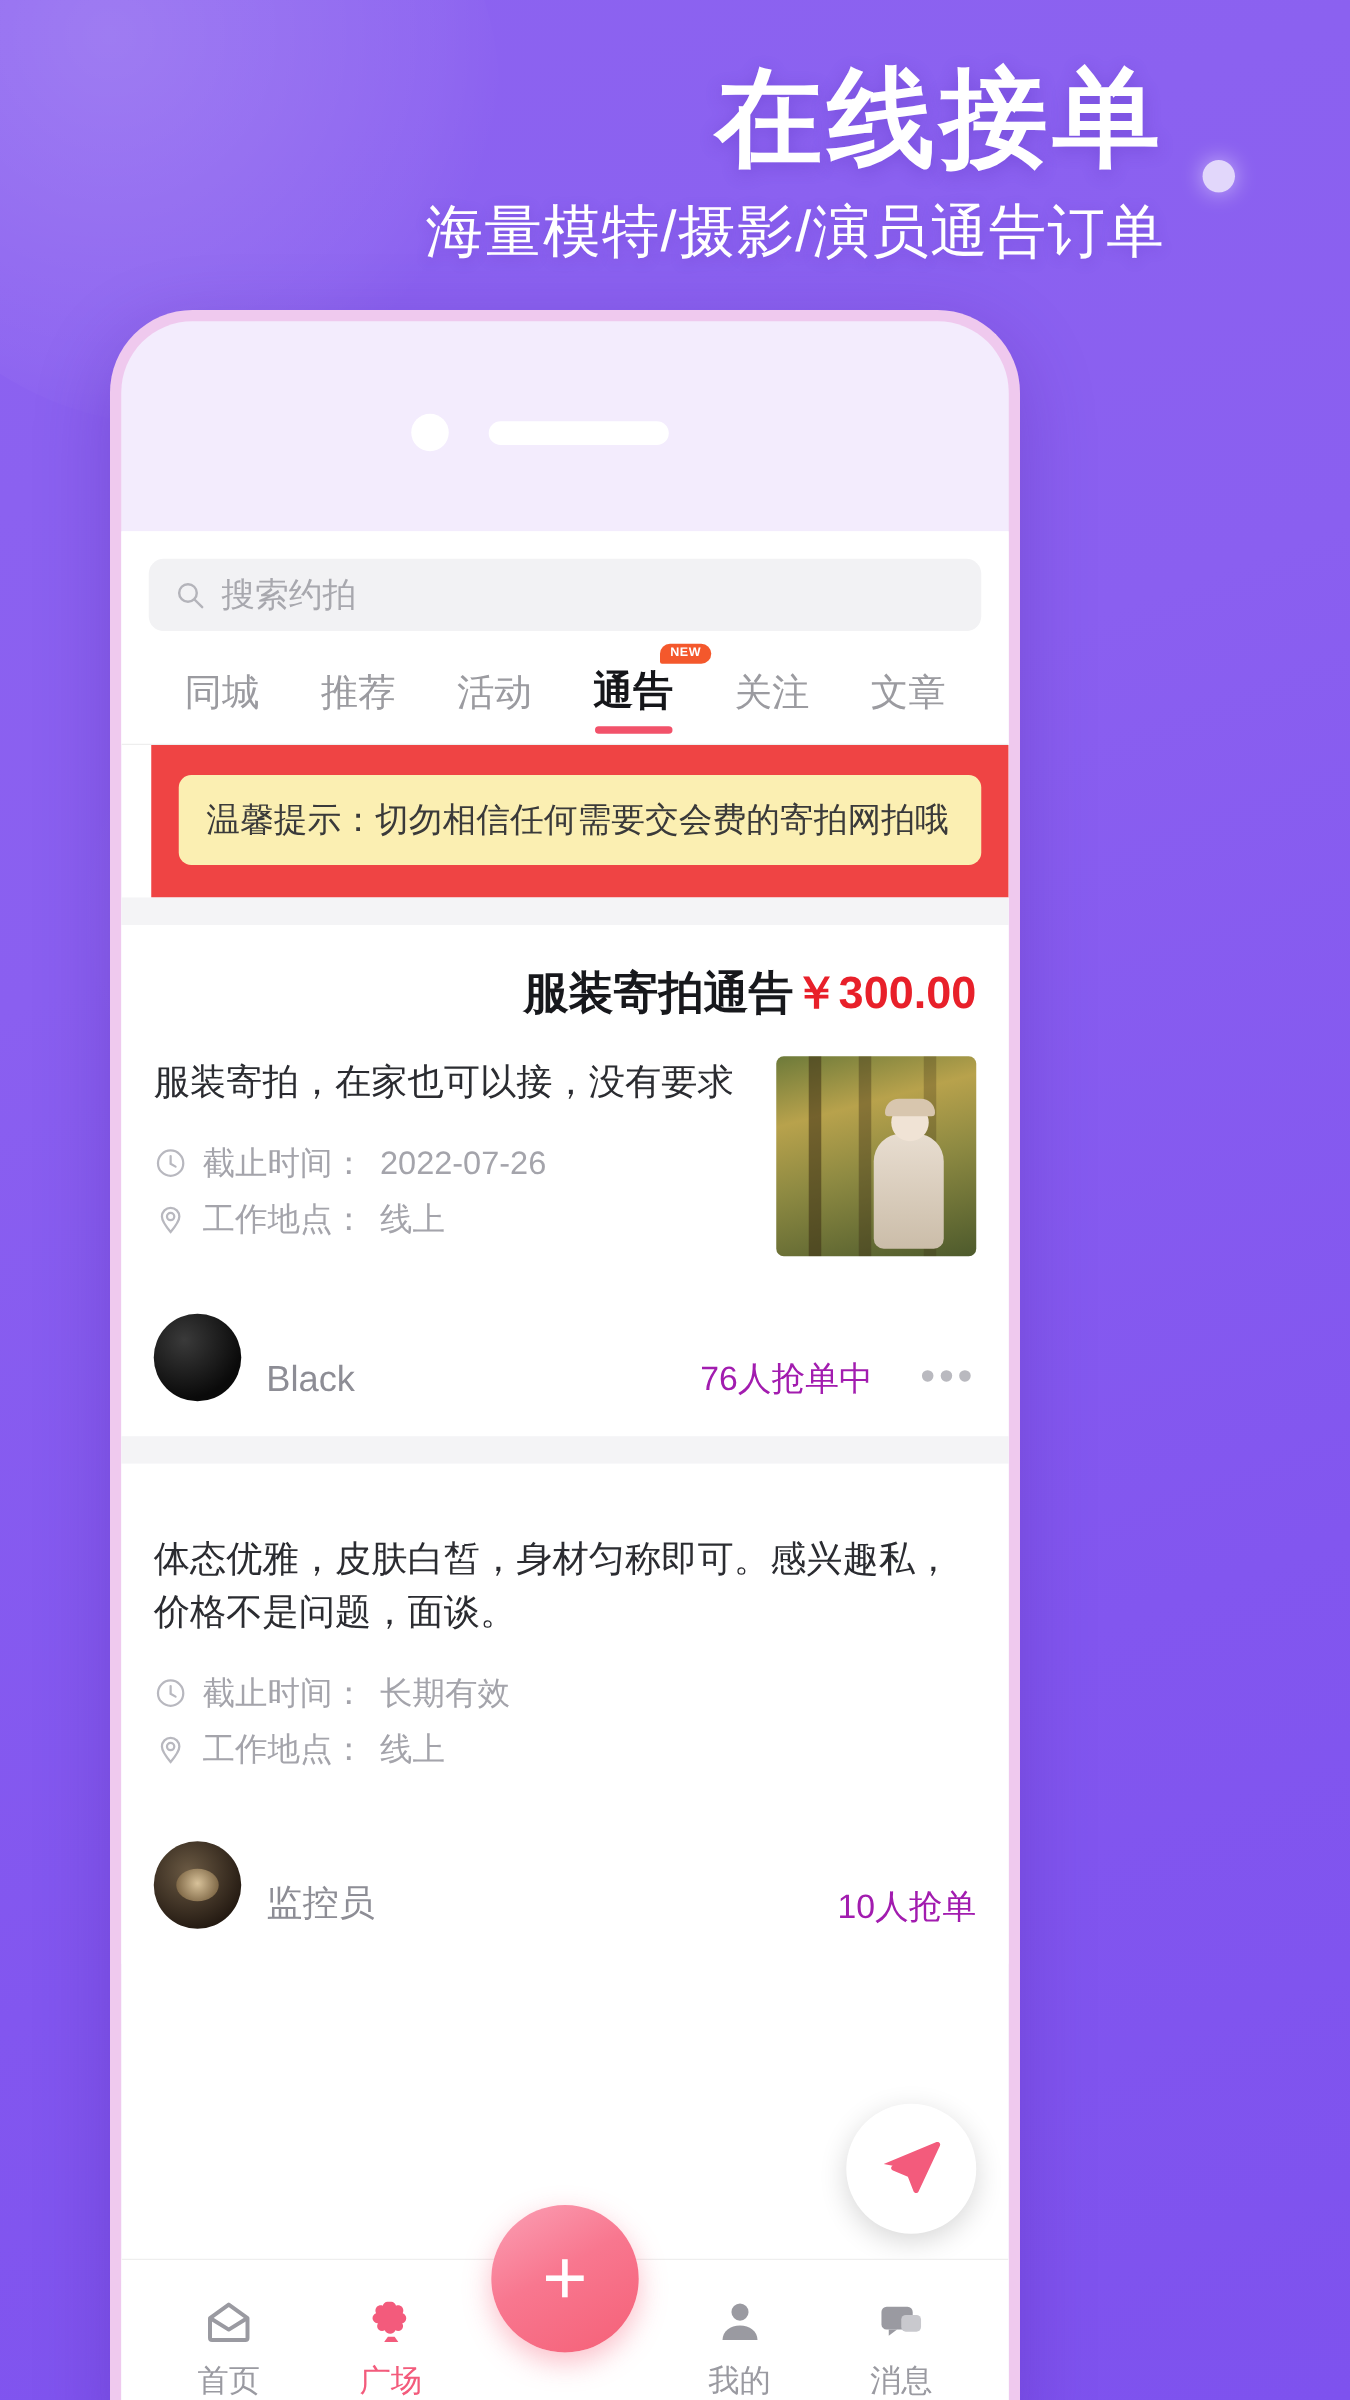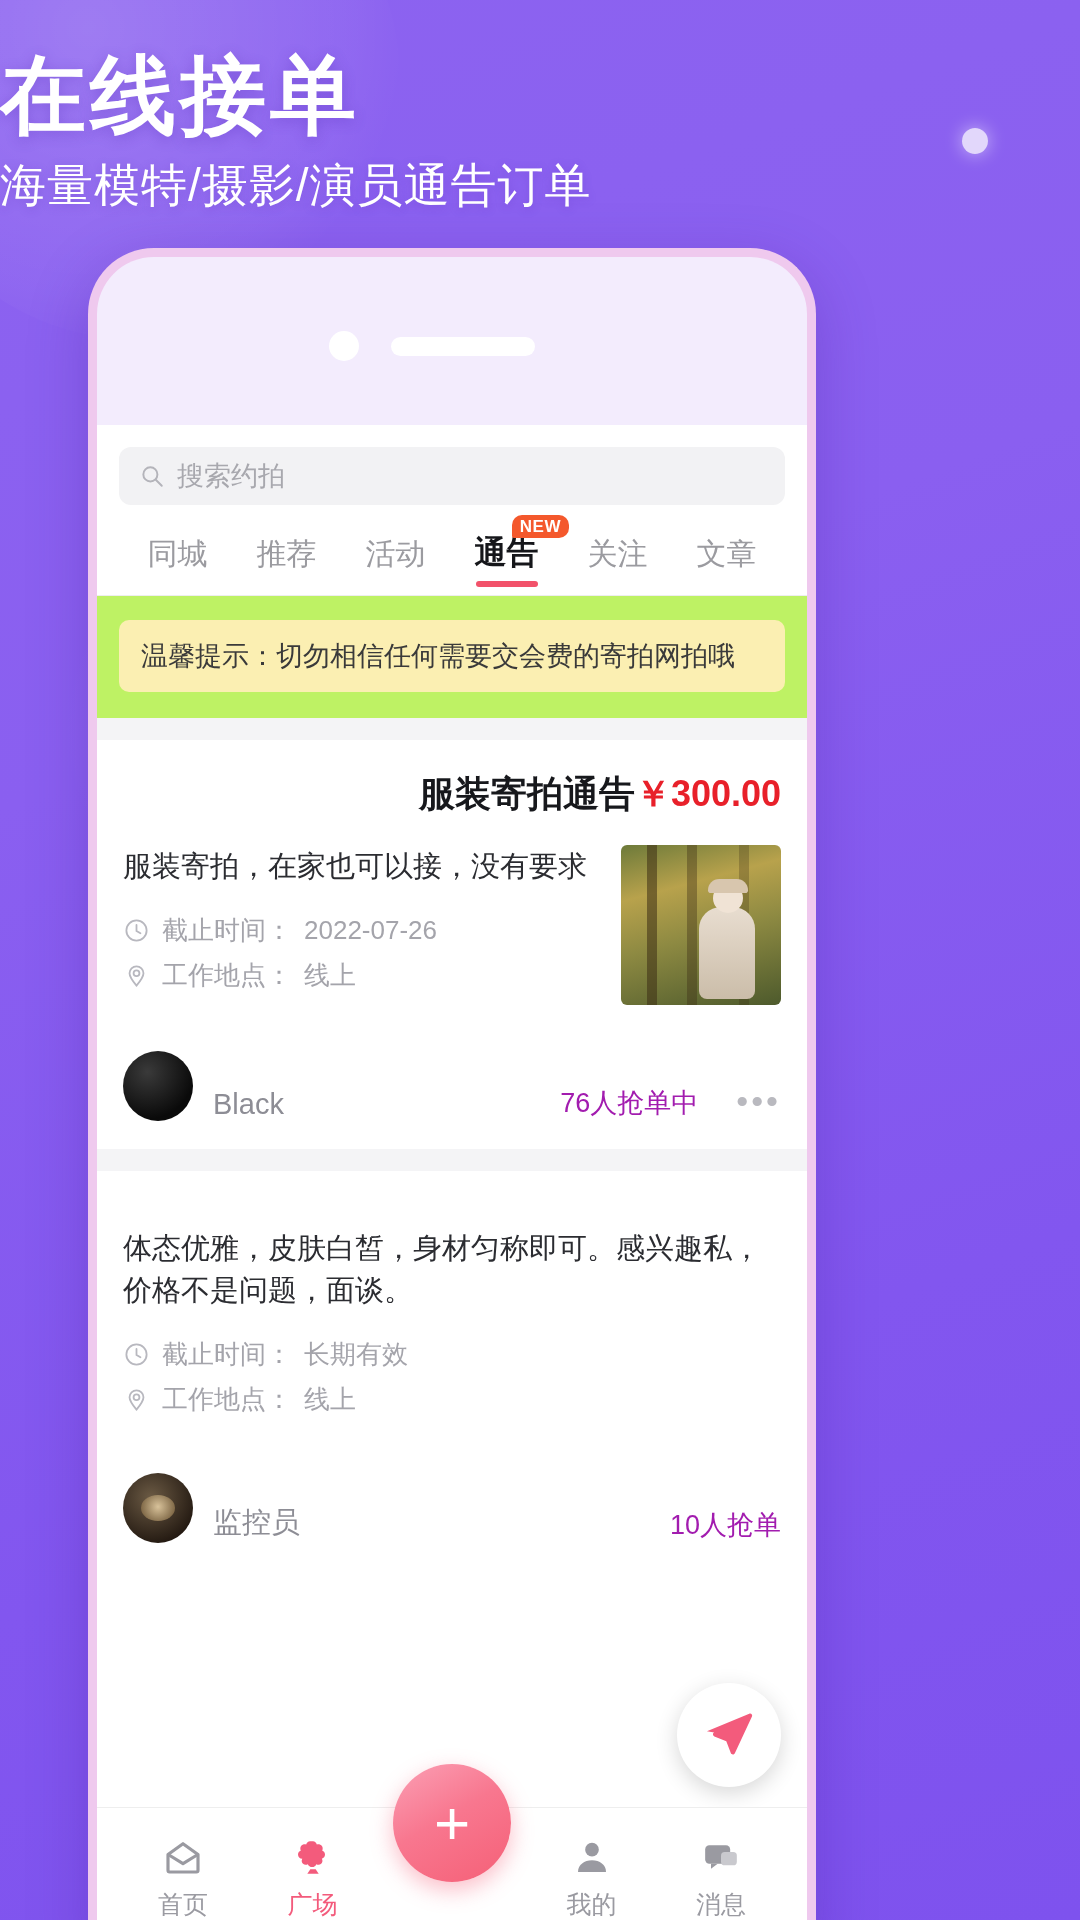--- a/index.html
+++ b/index.html
@@ -20,21 +20,21 @@
     position:absolute; right:92px; top:128px; width:26px; height:26px; border-radius:50%;
     background: rgba(255,255,255,.75);
     box-shadow: 0 0 18px rgba(255,255,255,.55);
   }
   .bg-blob-soft {
     position:absolute; left:60px; top:520px; width:420px; height:420px; border-radius:50%;
     background: radial-gradient(circle, rgba(255,255,255,.10), rgba(255,255,255,0) 70%);
   }
 
   
-  .hero { position:absolute; left:0; top:0; width:932px; text-align:left; }
+  .hero { position:absolute; left:0; top:0; width:932px; text-align:right; }
   .hero-title {
     margin-top:52px;
     font-size:86px; line-height:1.0; font-weight:bold; color:#ffffff;
     letter-spacing:4px;
     text-shadow: 0 3px 14px rgba(80,40,180,.30);
   }
   .hero-sub {
     margin-top:22px;
     font-size:46px; line-height:1.1; color:#ffffff; font-weight:500;
     letter-spacing:1px;
@@ -89,27 +89,27 @@
     position:relative; flex:1 1 auto; text-align:center; padding-bottom:20px;
     font-size:30px; color:#9b9b a0; color:#9b9ba0;
   }
   .tab.active { color:#15161a; font-weight:bold; font-size:32px; }
   .tab .underline {
     position:absolute; left:50%; transform:translateX(-50%); bottom:8px;
     width:62px; height:6px; border-radius:3px; background:#f2526a;
   }
   .tab .new-badge {
     position:absolute; right:-6px; top:-16px;
-    background:#f4582c; color:#fff; font-size:17px; font-weight:bold;
+    background:#f4582c; color:#fff; font-size:10px; font-weight:bold;
     border-radius:10px 10px 10px 2px; padding:3px 8px; line-height:1;
     letter-spacing:.5px;
   }
 
   
-  .notice-wrap { padding:24px 22px 26px 22px; background:#bef264; }
+  .notice-wrap { padding:24px 22px 26px 22px; background:#ef4444;margin-left:24px; }
   .notice {
     background:#fbefb2; border-radius:10px;
     padding:18px 22px; font-size:27px; color:#3a3a3a;
   }
 
   .gap { height:22px; background:#f4f4f6; }
 
   
   .card { background:#fff; padding:30px 26px 0 26px; }
   .card-head { display:flex; align-items:center; justify-content:flex-end; }

